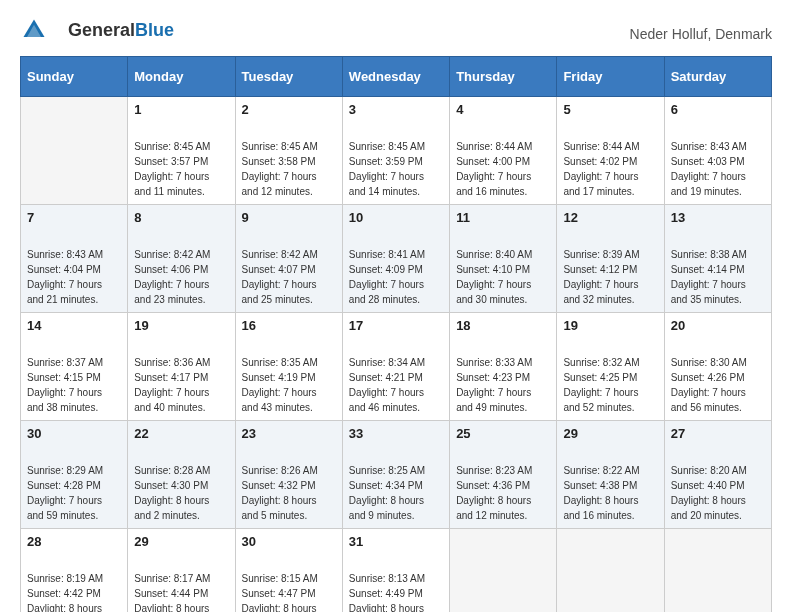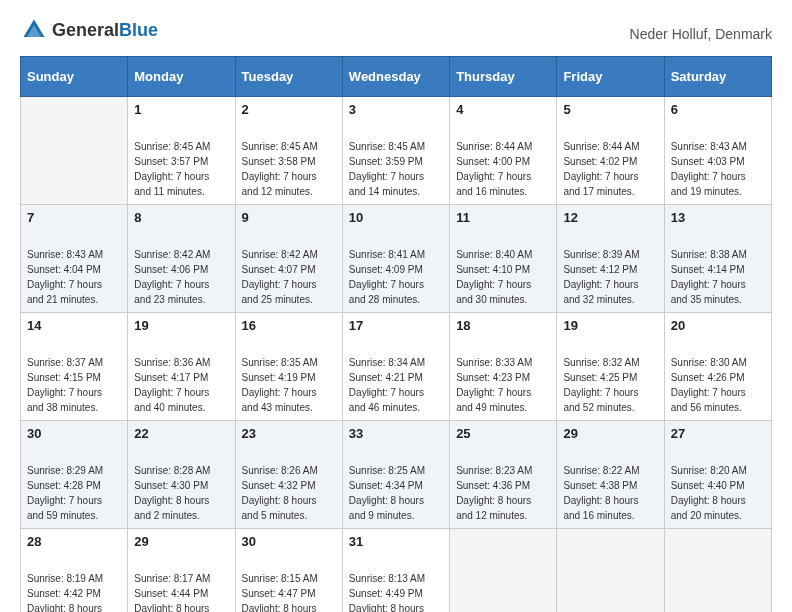--- a/index.html
+++ b/index.html
@@ -12,21 +12,21 @@
     }
     .header-area {
       display: flex;
       justify-content: space-between;
       align-items: flex-start;
       margin-bottom: 12px;
     }
     .logo {
       display: flex;
       align-items: center;
-      gap: 4px;
+      gap: 20px;
     }
     .logo-text-general {
       font-size: 18px;
       font-weight: bold;
       color: #333;
     }
     .logo-text-blue {
       font-size: 18px;
       font-weight: bold;
       color: #1a6faf;

